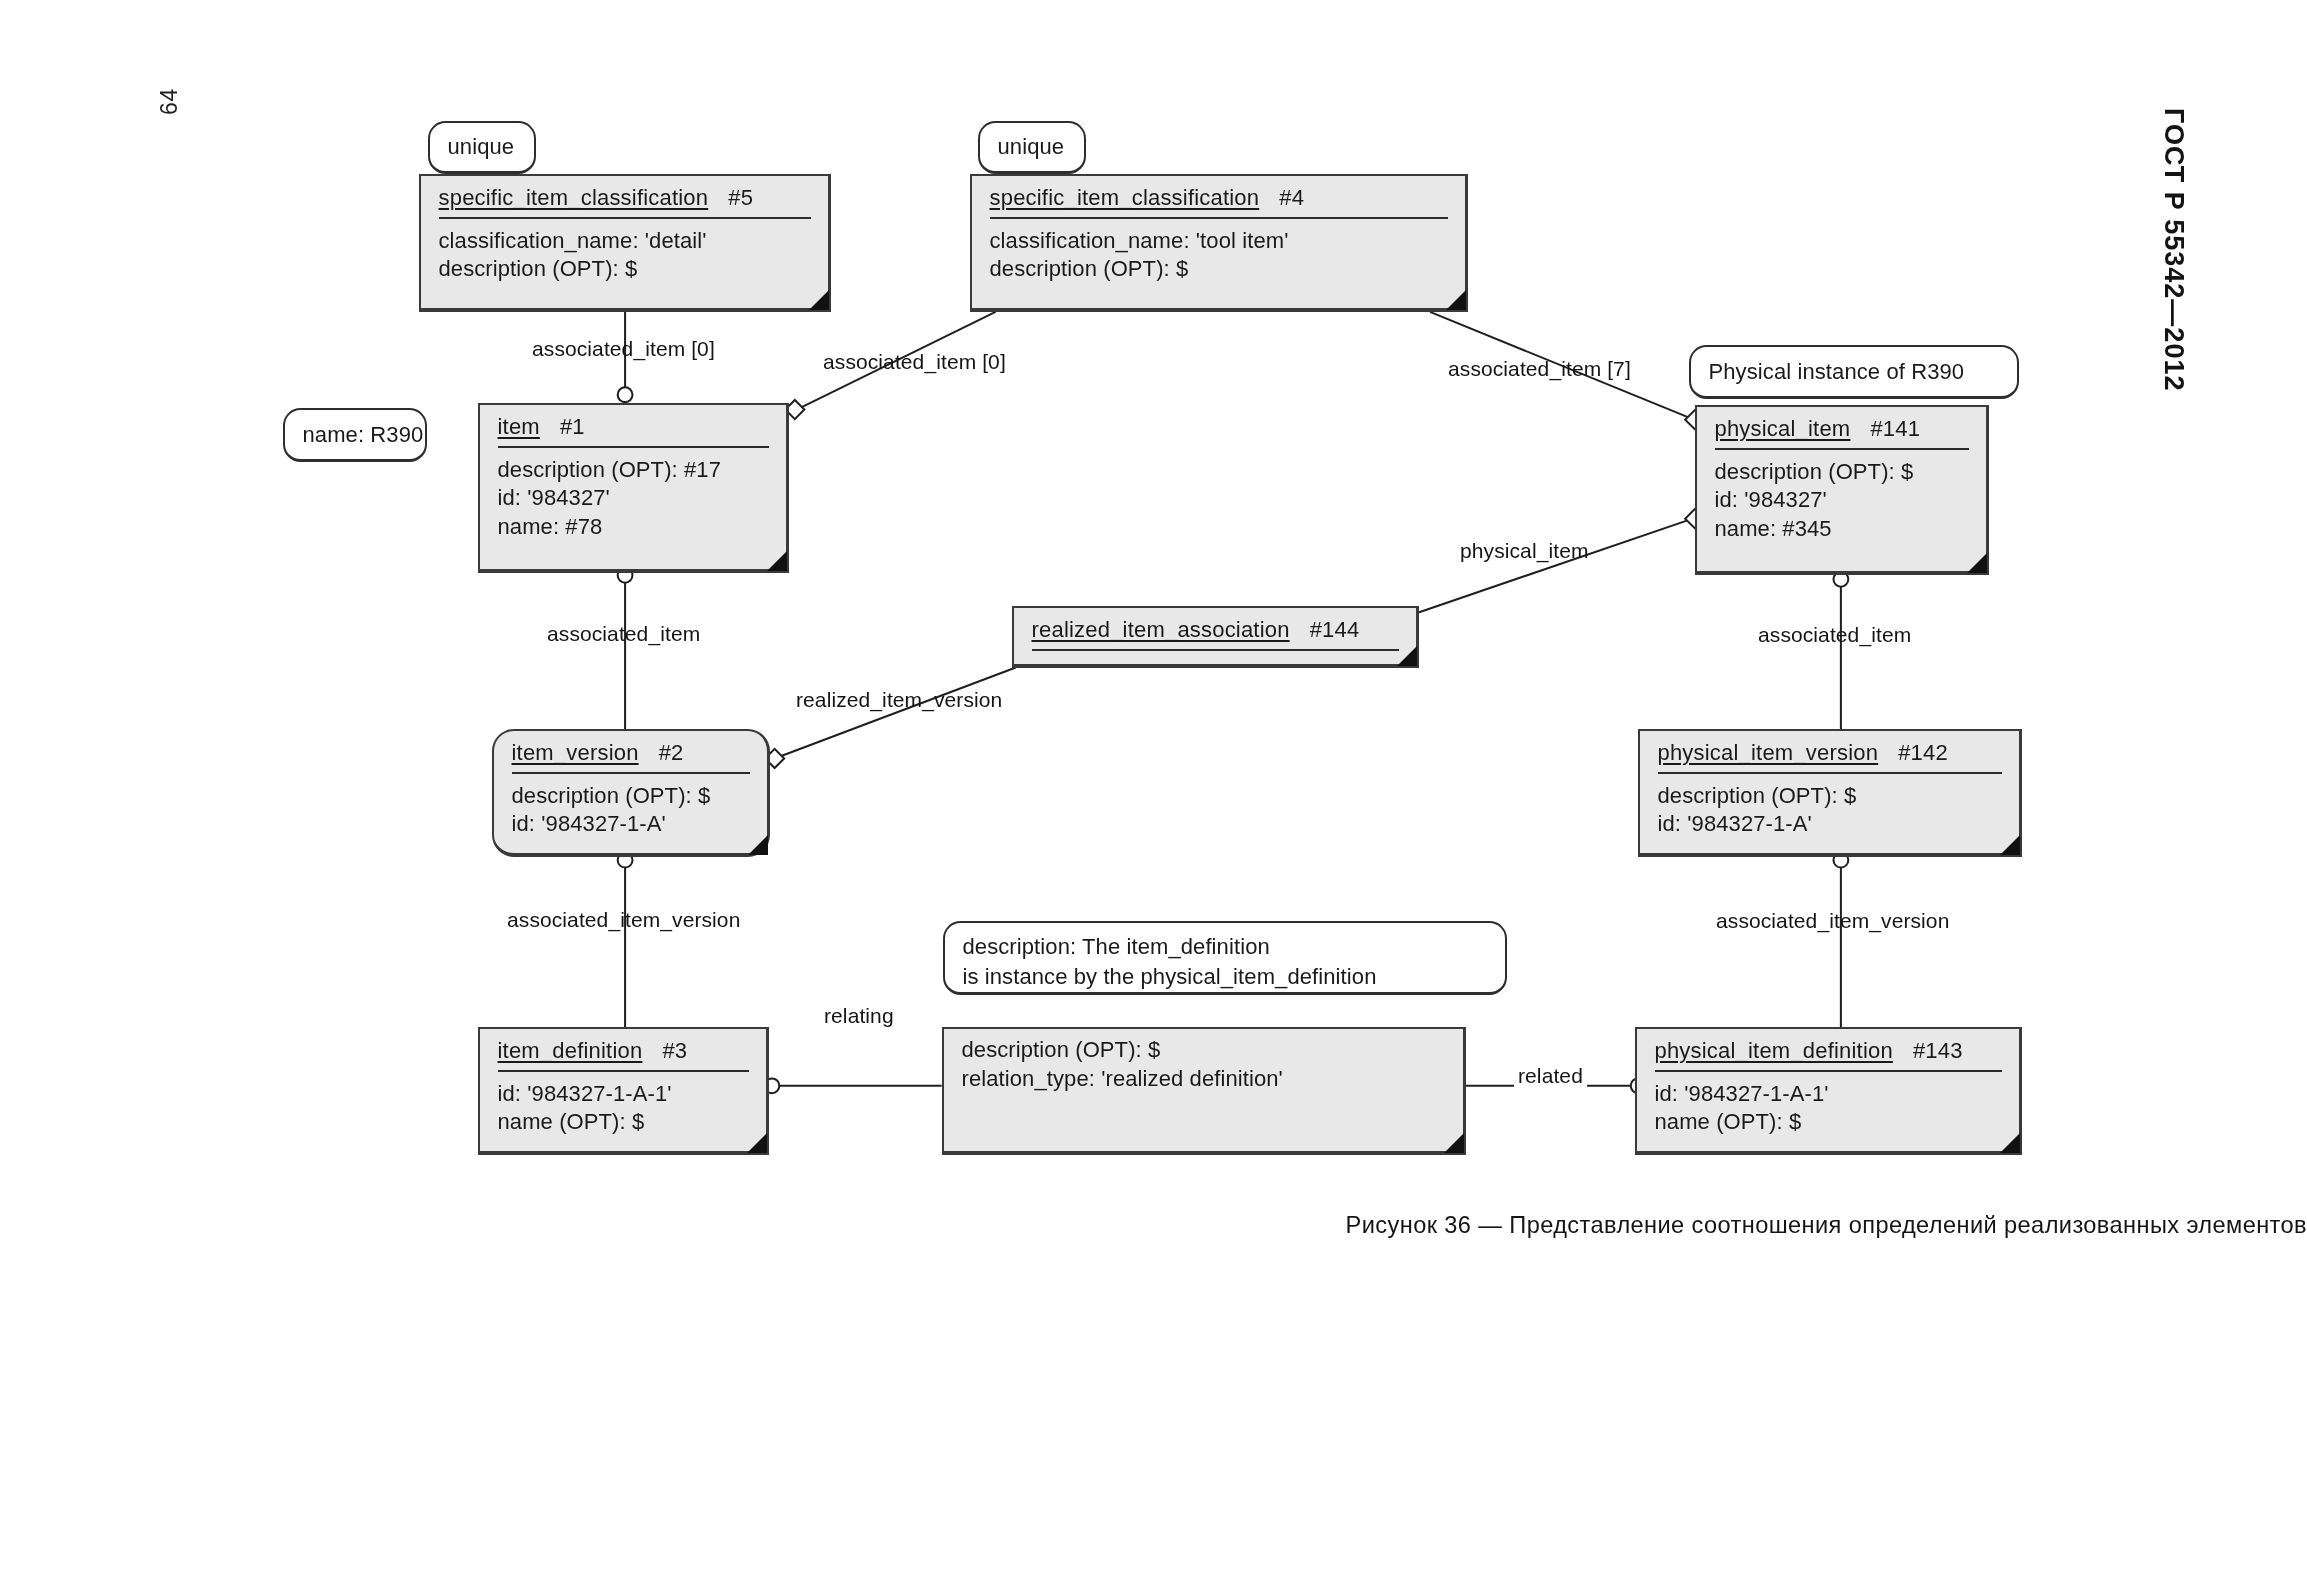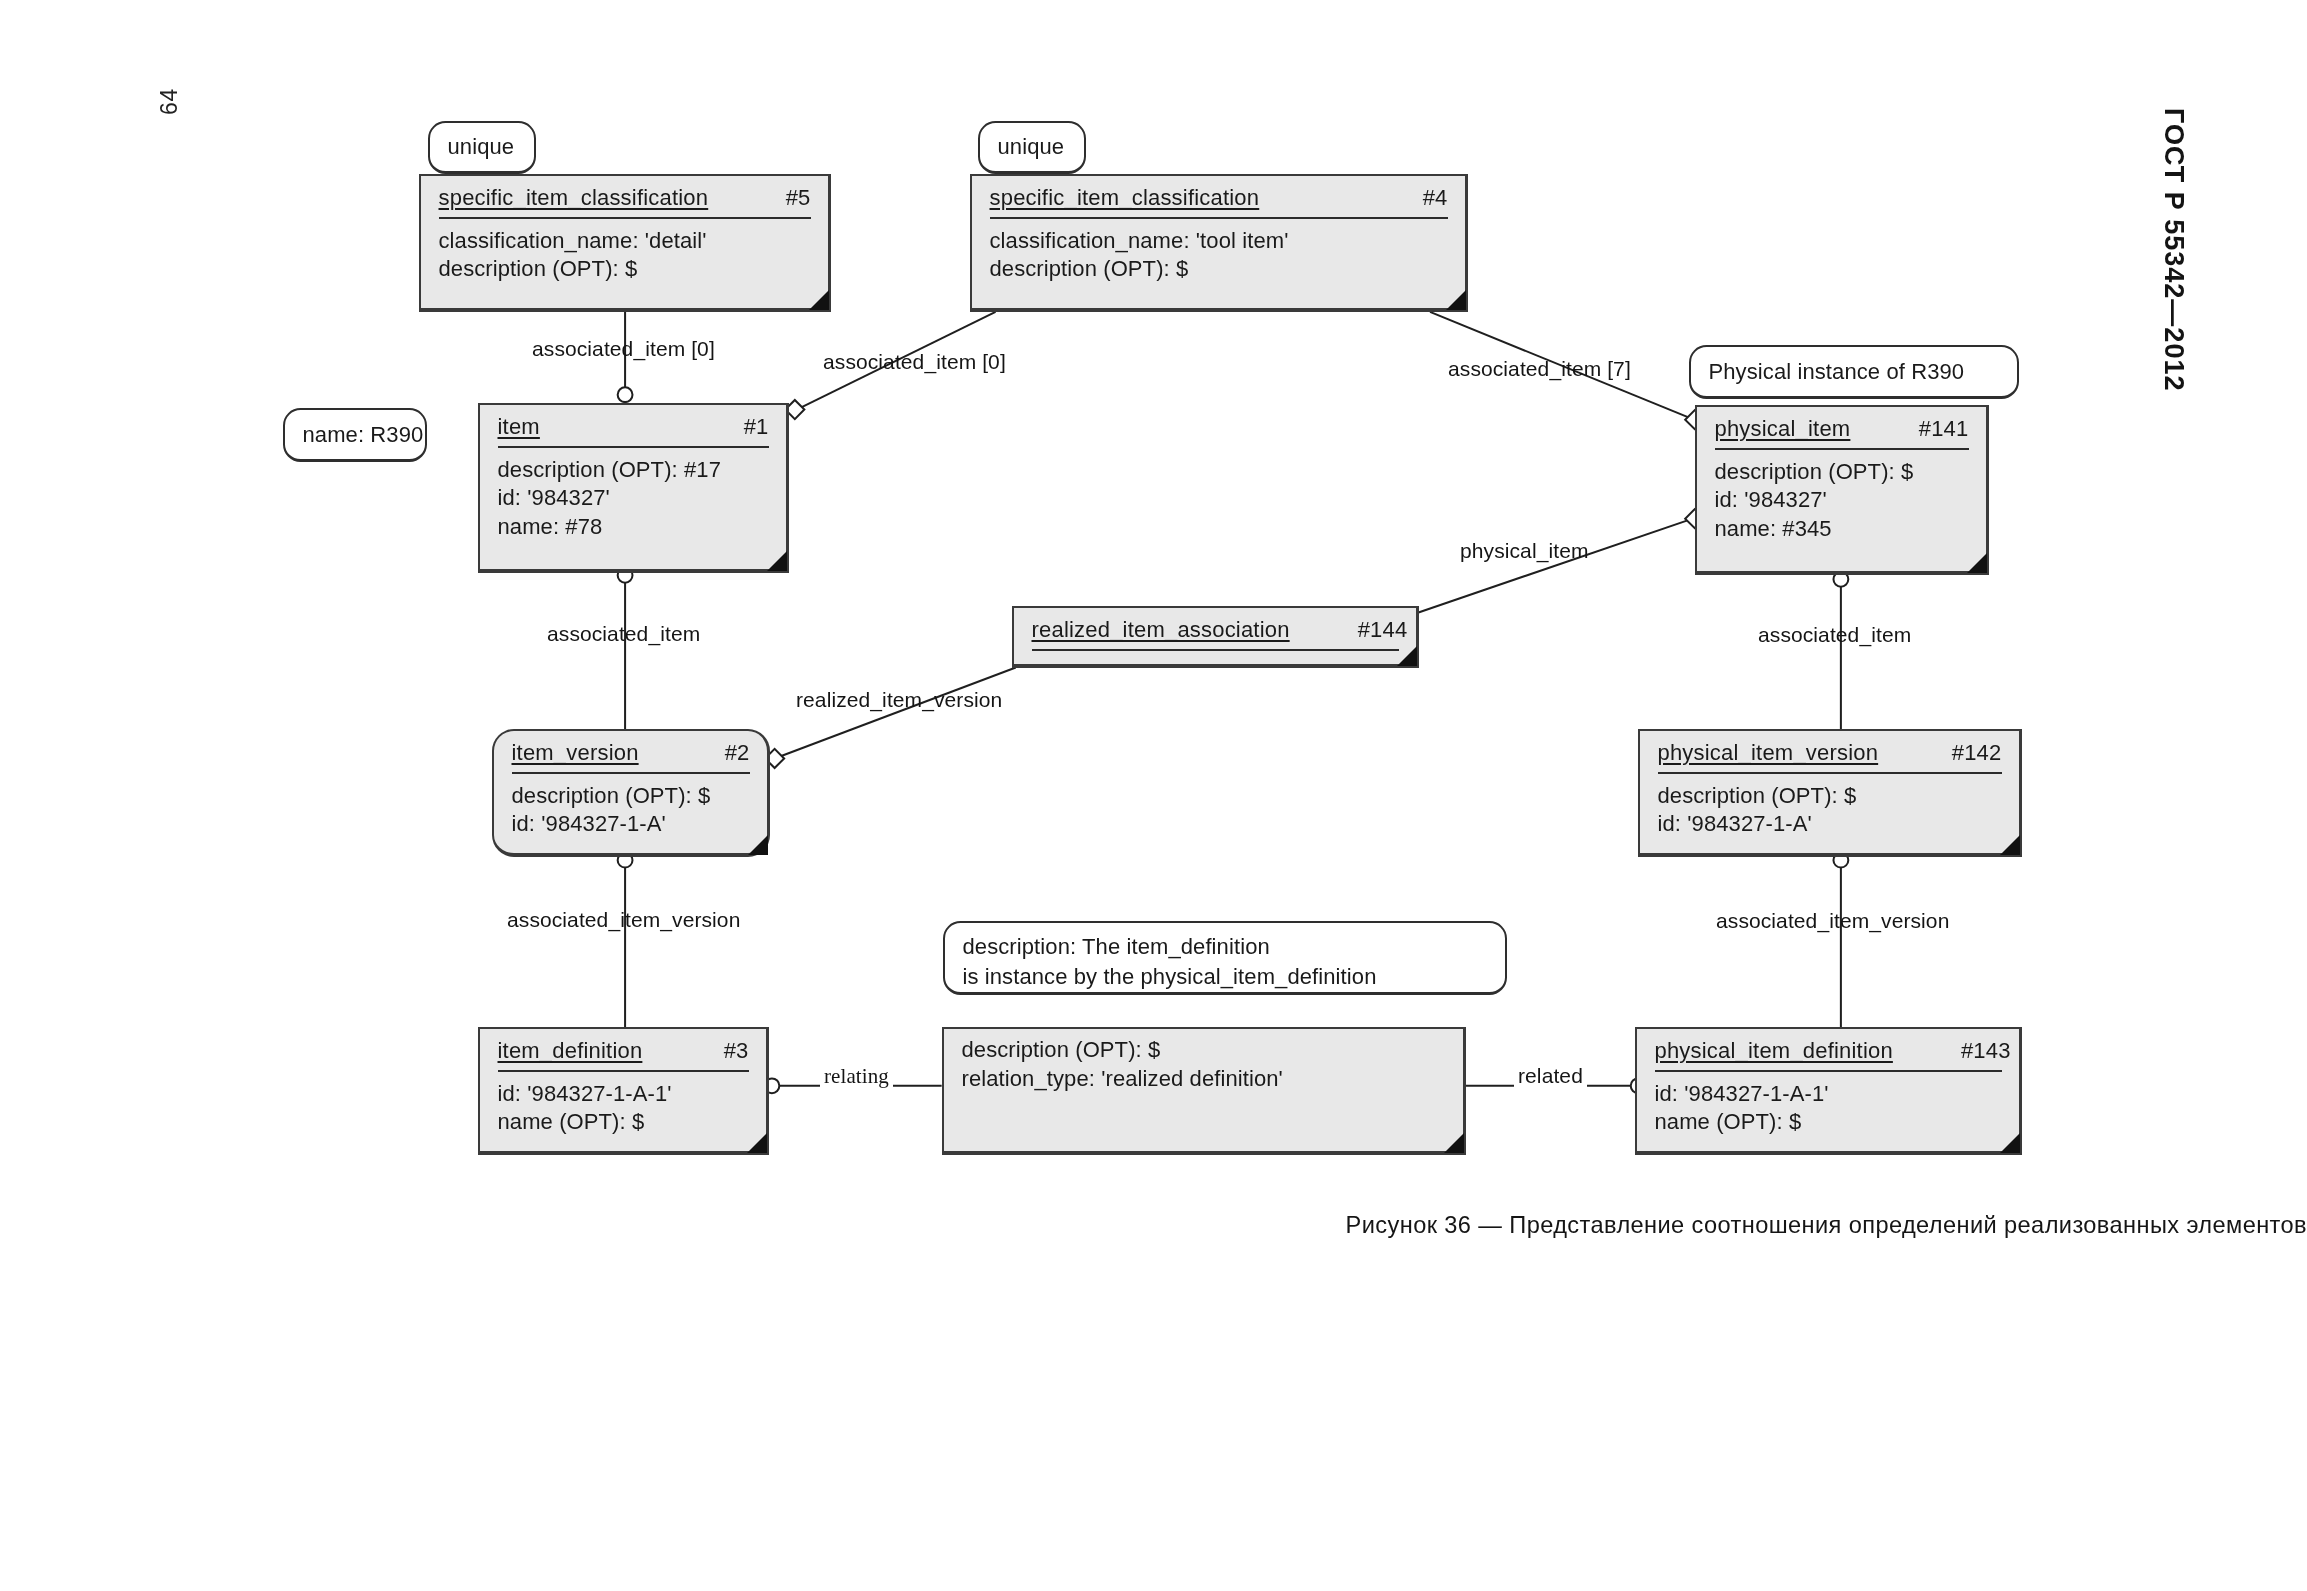--- a/index.html
+++ b/index.html
@@ -75,29 +75,27 @@
     box-sizing: border-box;
     background: #e8e8e8;
     border: 2px solid #3a3a3a;
     border-right-width: 3.4px;
     border-bottom-width: 4px;
     padding: 0;
   }
   .ibox .hdr {
     position: relative;
     display: flex;
-    justify-content: space-between;
     align-items: baseline;
     margin: 9.4px 17.5px 0 17.5px;
     padding-bottom: 6px;
     border-bottom: 2.7px solid #2b2b2b;
     font-size: 22px;
     letter-spacing: 0.2px;
     white-space: nowrap;
-    gap: 48px;
   }
   .ibox .hdr .ename {
     text-decoration: underline;
     text-underline-offset: 2.7px;
   }
   .ibox .hdr .eid {
     padding-left: 20px;
   }
   .ibox .attrs {
     margin: 7.4px 17.5px 0 17.5px;
@@ -333,21 +331,21 @@
 
     <div class="elabel" style="left:532px;  top:337px;">associated_item [0]</div>
     <div class="elabel" style="left:823px; top:350px;">associated_item [0]</div>
     <div class="elabel" style="left:1448px; top:357px;">associated_item [7]</div>
     <div class="elabel" style="left:547px;  top:622px;">associated_item</div>
     <div class="elabel" style="left:1460px; top:539px;">physical_item</div>
     <div class="elabel" style="left:1758px; top:623px;">associated_item</div>
     <div class="elabel" style="left:796px; top:688px;">realized_item_version</div>
     <div class="elabel" style="left:507px;  top:908px;">associated_item_version</div>
     <div class="elabel" style="left:1716px; top:909px;">associated_item_version</div>
-    <div class="elabel" style="left:820px; top:1064px; background:#ffffff; padding:0 4px;font-family:Liberation Serif, serif;">relating</div>
+    <div class="elabel" style="left:820px; top:1004px; background:#ffffff; padding:0 4px;">relating</div>
     <div class="elabel" style="left:1514px; top:1064px; background:#ffffff; padding:0 4px;">related</div>
 
   </div>
 
   <div class="figure-caption">Рисунок 36 — Представление соотношения определений реализованных элементов</div>
 
 </div>
 
 
 </body></html>

